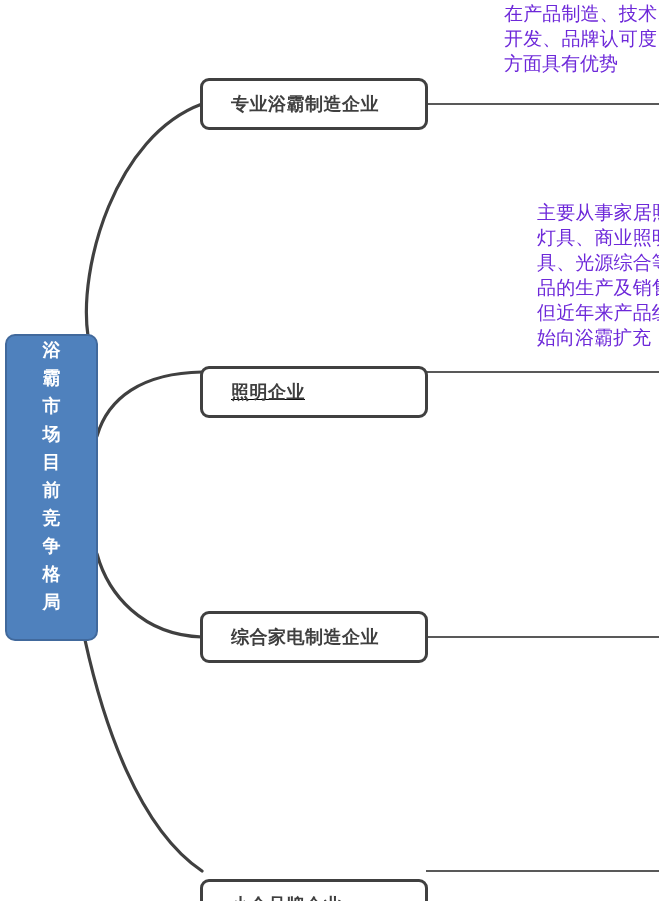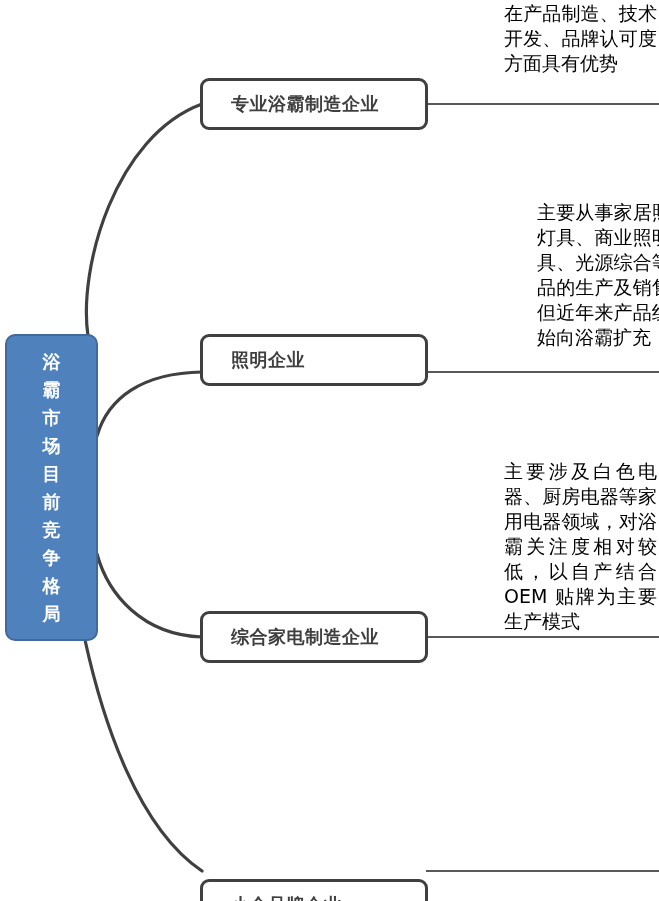--- a/index.html
+++ b/index.html
@@ -4,41 +4,41 @@
 <style>
   html,body{margin:0;padding:0;background:#fff;}
   .canvas{
     position:relative;width:659px;height:901px;background:#ffffff;
     font-family:"DejaVu Sans","Liberation Sans",sans-serif;overflow:hidden;
   }
   .curves{position:absolute;left:0;top:0;width:659px;height:901px;}
   .root-node{
     position:absolute;left:5px;top:334px;width:93px;height:307px;
     background:#4F81BD;border:2px solid #41699C;border-radius:10px;
-    box-sizing:border-box;display:flex;align-items:center;justify-content:center;
+    box-sizing:border-box;display:flex;justify-content:center;
   }
   .root-label{
     width:1.25em;color:#ffffff;font-size:18px;font-weight:bold;
     line-height:28px;word-break:break-all;text-align:center;
   }
   .branch-box{
     position:absolute;left:200px;width:228px;height:52px;
     background:#ffffff;border:3px solid #404040;border-radius:9px;
     box-sizing:border-box;display:flex;align-items:center;
     padding-left:28px;
   }
   .branch-label{font-size:18px;font-weight:bold;color:#3F3F3F;letter-spacing:.5px;}
-  .b1{top:78px;} .b2{top:334px;} .b3{top:611px;text-align:center;} .b4{top:879px;}
+  .b1{top:78px;} .b2{top:366px;text-decoration:underline;} .b3{top:611px;text-align:center;} .b4{top:879px;}
   .hline{
     position:absolute;left:426px;width:233px;height:2px;background:#595959;
   }
   .l1{top:103px;} .l2{top:371px;} .l3{top:636px;} .l4{top:870px;}
   .desc{
     position:absolute;left:504px;width:153px;
-    font-size:19px;line-height:25px;color:#000000;
+    font-size:19px;line-height:25px;color:#6d28d9;
     text-align:justify;text-justify:inter-ideograph;
   }
   .d1{top:1px;} .d2{top:200px;margin-left:33px;} .d3{top:459px;} .d4{top:718px;}
 </style>
 </head>
 <body>
 
 <div class="canvas">
 
   <svg class="curves" viewBox="0 0 659 901" xmlns="http://www.w3.org/2000/svg">
@@ -65,15 +65,14 @@
   </div>
   <div class="branch-box b3">
     <span class="branch-label">综合家电制造企业</span>
   </div>
   <div class="branch-box b4">
     <span class="branch-label">小众品牌企业</span>
   </div>
 
   <div class="desc d1">在产品制造、技术开发、品牌认可度方面具有优势</div>
   <div class="desc d2">主要从事家居照明灯具、商业照明灯具、光源综合等产品的生产及销售，但近年来产品线开始向浴霸扩充</div>
-  <div class="desc d3">主要涉及白色电器、厨房电器等家用电器领域，对浴霸关注度相对较低，以自产结合OEM 贴牌为主要生产模式</div>
 
 </div>
 
 </body></html>

